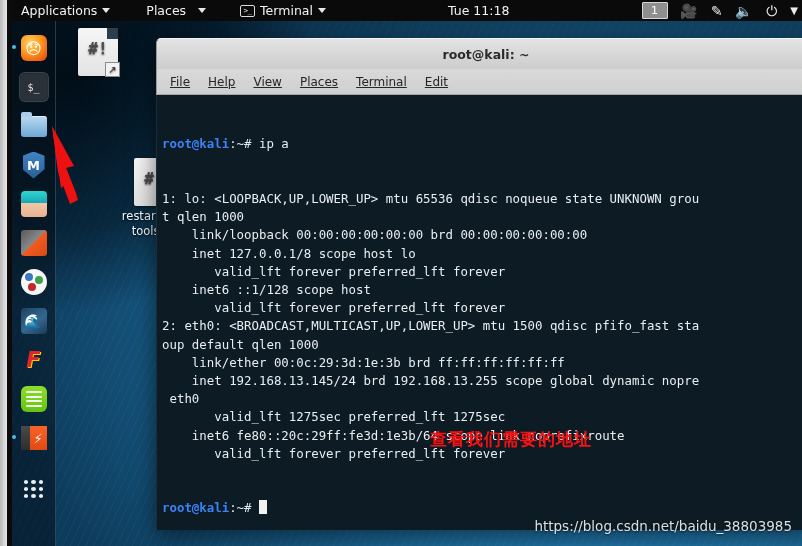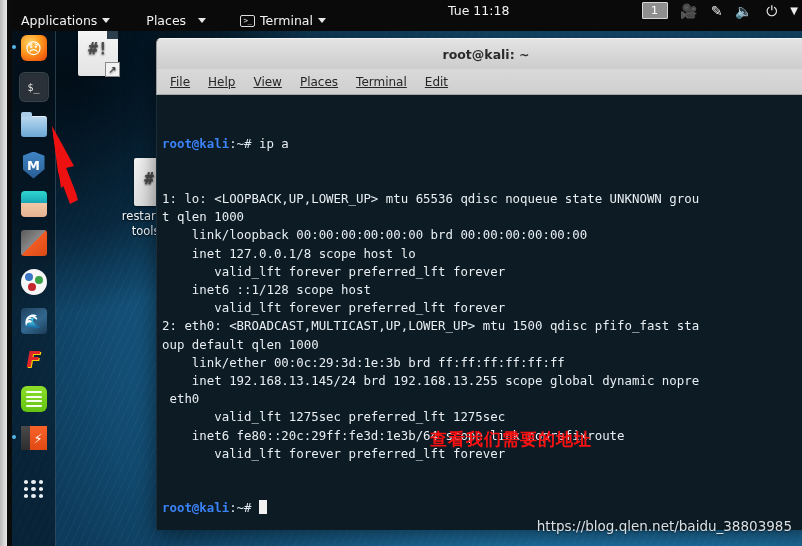--- a/index.html
+++ b/index.html
@@ -40,23 +40,23 @@
     position:absolute; left:0; top:0; width:12px; height:546px;
     background:linear-gradient(90deg,#b9b9b9 0%,#dcdcdc 40%,#efefef 70%,#9a9a9a 100%);
   }
   #left-strip-inner {
     position:absolute; left:7px; top:0; width:5px; height:546px;
     background:#0b0b0b;
   }
 
   
   #panel {
-    position:absolute; left:12px; top:0; width:790px; height:31px;
+    position:absolute; left:12px; top:0; width:790px; height:21px;
     background:#0a0a0a;
-    display:flex; align-items:flex-end;
+    display:flex; align-items:center;
     color:#f2f2f2; font-size:12.5px;
     z-index:40;
   }
   .panel-item {
     display:flex; align-items:center; gap:5px;
     padding:0 9px; height:21px; line-height:21px; white-space:nowrap;
   }
   .caret { width:0;height:0;border-left:4px solid transparent;border-right:4px solid transparent;border-top:5px solid #e8e8e8; display:inline-block; }
   .term-menu-ico {
     width:15px;height:12px;border:1.4px solid #dcdcdc;border-radius:2px;
@@ -347,13 +347,13 @@
   </div>
 
   <div id="term-body">
     <div class="ln"><span class="p-user">root@kali</span><span class="p-path">:~# </span><span>ip a</span></div>
     <div id="term-output"><div class="ln">1: lo: &lt;LOOPBACK,UP,LOWER_UP&gt; mtu 65536 qdisc noqueue state UNKNOWN grou</div><div class="ln">t qlen 1000</div><div class="ln">    link/loopback 00:00:00:00:00:00 brd 00:00:00:00:00:00</div><div class="ln">    inet 127.0.0.1/8 scope host lo</div><div class="ln">       valid_lft forever preferred_lft forever</div><div class="ln">    inet6 ::1/128 scope host</div><div class="ln">       valid_lft forever preferred_lft forever</div><div class="ln">2: eth0: &lt;BROADCAST,MULTICAST,UP,LOWER_UP&gt; mtu 1500 qdisc pfifo_fast sta</div><div class="ln">oup default qlen 1000</div><div class="ln">    link/ether 00:0c:29:3d:1e:3b brd ff:ff:ff:ff:ff:ff</div><div class="ln">    inet 192.168.13.145/24 brd 192.168.13.255 scope global dynamic nopre</div><div class="ln"> eth0</div><div class="ln">       valid_lft 1275sec preferred_lft 1275sec</div><div class="ln">    inet6 fe80::20c:29ff:fe3d:1e3b/64 scope link noprefixroute</div><div class="ln">       valid_lft forever preferred_lft forever</div></div>
     <div class="ln"><span class="p-user">root@kali</span><span class="p-path">:~# </span><span class="cursor"></span></div>
   </div>
 </div>
 
 <div id="cn-note">查看我们需要的地址</div>
-<div id="watermark">https://blog.qlen.net/baidu_38803985</div>
+<div id="watermark">https://blog.csdn.net/baidu_38803985</div>
 
 </body></html>

